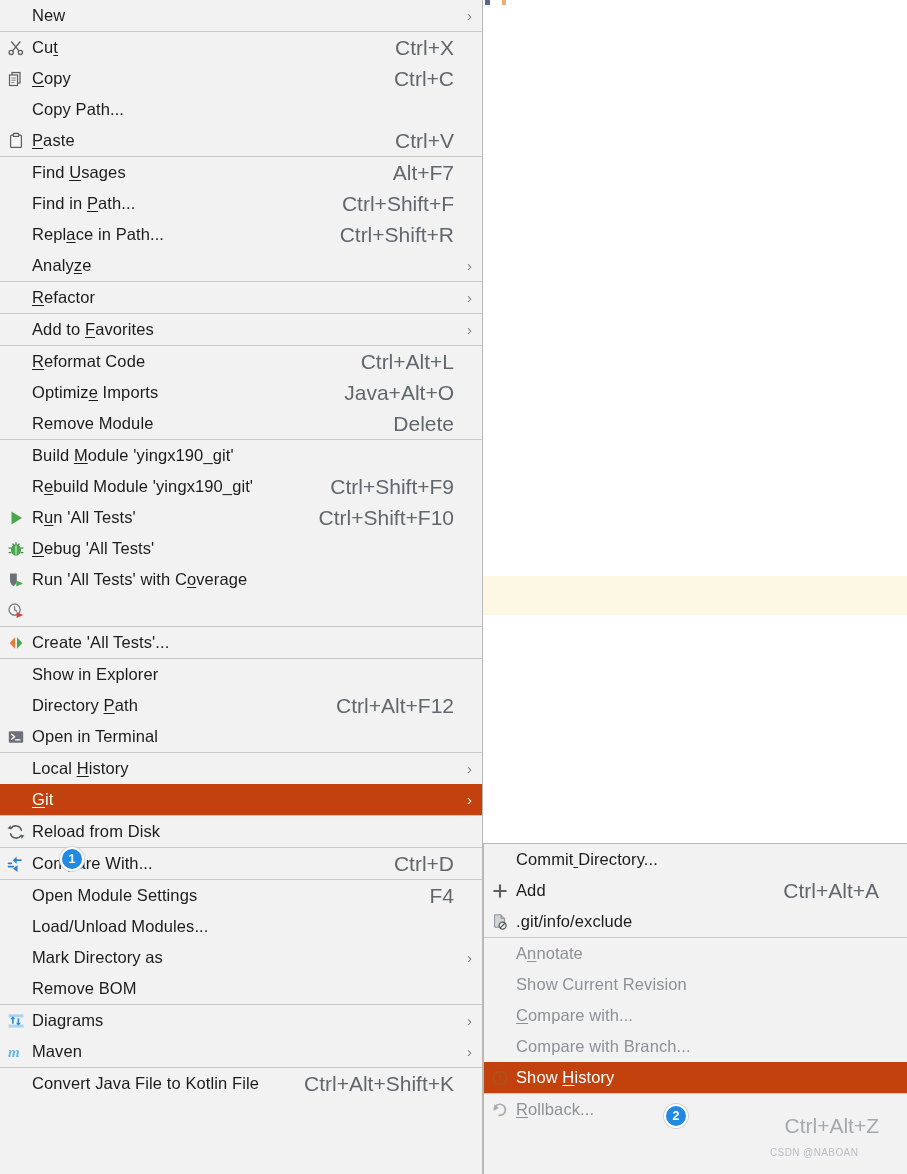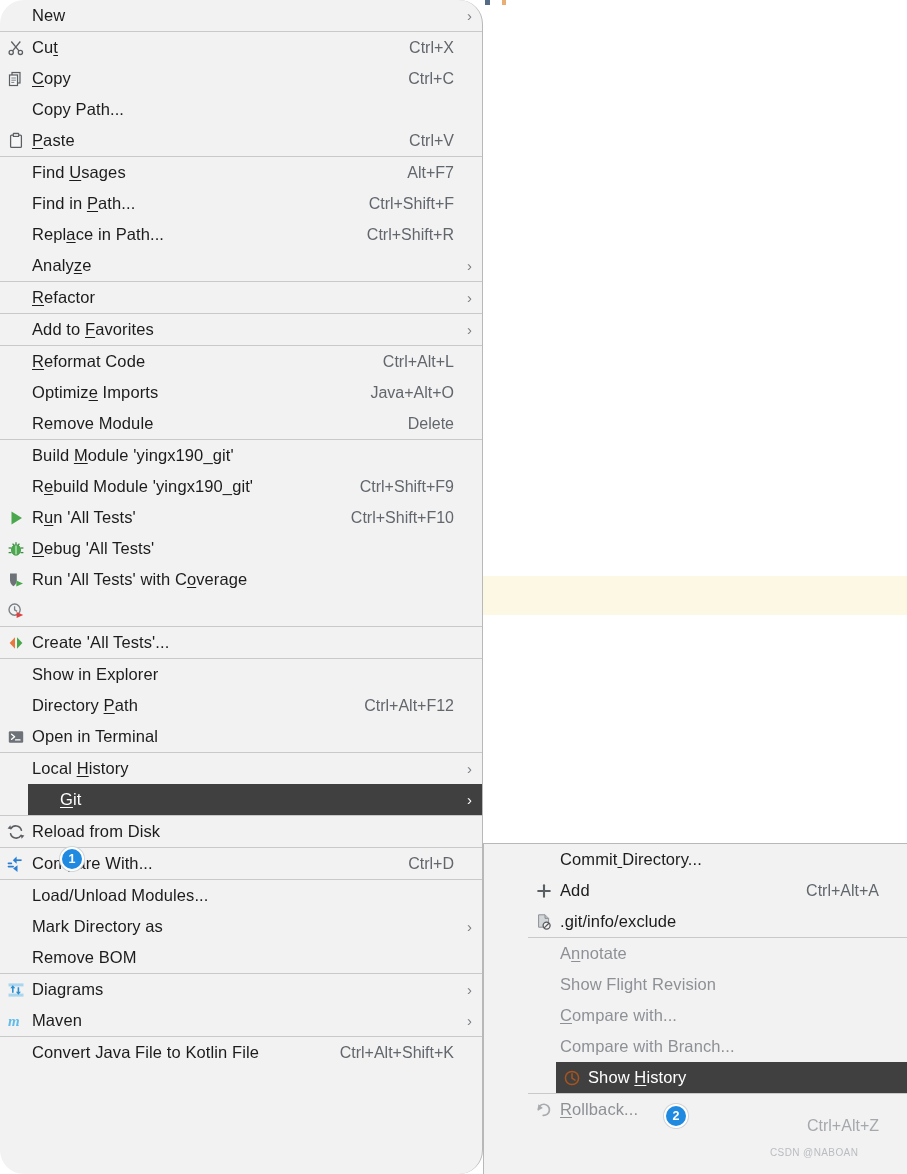--- a/index.html
+++ b/index.html
@@ -27,32 +27,30 @@
   #top-artifact .a2{position:absolute;left:17px;top:0;width:4px;height:5px;background:#e08a3c;opacity:.7;}
 
   
   #context-menu{
     position:absolute;left:0;top:0;width:483px;height:1174px;
     background:#f2f2f2;
     border-right:1px solid #b8b8b8;
     box-sizing:border-box;
     font-size:16.5px;
     color:#1c1c1c;
-    border-radius:24px;
   }
   
   #git-submenu{
     position:absolute;left:483px;top:843px;width:424px;height:331px;
     background:#f2f2f2;
     border:1px solid #b8b8b8;
     border-right:none;border-bottom:none;
     box-sizing:border-box;
     font-size:16.5px;
     color:#1c1c1c;
-    padding-left:44px;
   }
 
   .menu-item{
     position:relative;
     display:flex;align-items:center;
     height:31px;
     padding:0 10px 0 0;
     box-sizing:border-box;
     white-space:nowrap;
   }
@@ -60,33 +58,33 @@
     width:32px;min-width:32px;height:31px;
     display:flex;align-items:center;justify-content:center;
   }
   .menu-item .lbl{
     flex:0 0 auto;
     letter-spacing:.1px;
   }
   .menu-item .spacer{flex:1 1 auto;}
   .menu-item .acc{
     color:#62676d;
-    font-size:16px;
+    font-size:21px;
     padding-left:18px;
   }
   .menu-item .arrow{
     width:12px;min-width:12px;
     color:#7a7f85;
     font-size:15px;
     text-align:right;
     margin-left:6px;
   }
   .menu-item.disabled .lbl{color:#8d9196;}
   .menu-item.disabled .acc{color:#a5a9ae;margin-top:32px;}
-  .menu-item.selected{background:#404040;margin-left:28px;}
+  .menu-item.selected{background:#c2410c;}
   .menu-item.selected .lbl{color:#ffffff;}
   .menu-item.selected .arrow{color:#ffffff;}
 
   .sep{height:1px;background:#c9c9c9;margin:0;}
 
   .u{text-decoration:underline;text-underline-offset:2px;}
 
   
   .badge{
     position:absolute;
@@ -395,20 +393,27 @@
         </svg>
       </span>
       <span class="lbl">Compare With...</span>
       <span class="spacer"></span>
       <span class="acc">Ctrl+D</span>
       <span class="arrow"></span>
     </div>
     <div class="sep"></div>
     <div class="menu-item">
       <span class="ic"></span>
+      <span class="lbl">Open Module Settings</span>
+      <span class="spacer"></span>
+      <span class="acc">F4</span>
+      <span class="arrow"></span>
+    </div>
+    <div class="menu-item">
+      <span class="ic"></span>
       <span class="lbl">Load/Unload Modules...</span>
       <span class="spacer"></span>
       <span class="arrow"></span>
     </div>
     <div class="menu-item">
       <span class="ic"></span>
       <span class="lbl">Mark Directory as</span>
       <span class="spacer"></span>
       <span class="arrow">›</span>
     </div>
@@ -490,21 +495,21 @@
     </div>
     <div class="sep"></div>
     <div class="menu-item disabled">
       <span class="ic"></span>
       <span class="lbl">A<span class="u">n</span>notate</span>
       <span class="spacer"></span>
       <span class="arrow"></span>
     </div>
     <div class="menu-item disabled">
       <span class="ic"></span>
-      <span class="lbl">Show Flight Revision</span>
+      <span class="lbl">Show Current Revision</span>
       <span class="spacer"></span>
       <span class="arrow"></span>
     </div>
     <div class="menu-item disabled">
       <span class="ic"></span>
       <span class="lbl"><span class="u">C</span>ompare with...</span>
       <span class="spacer"></span>
       <span class="arrow"></span>
     </div>
     <div class="menu-item disabled">

